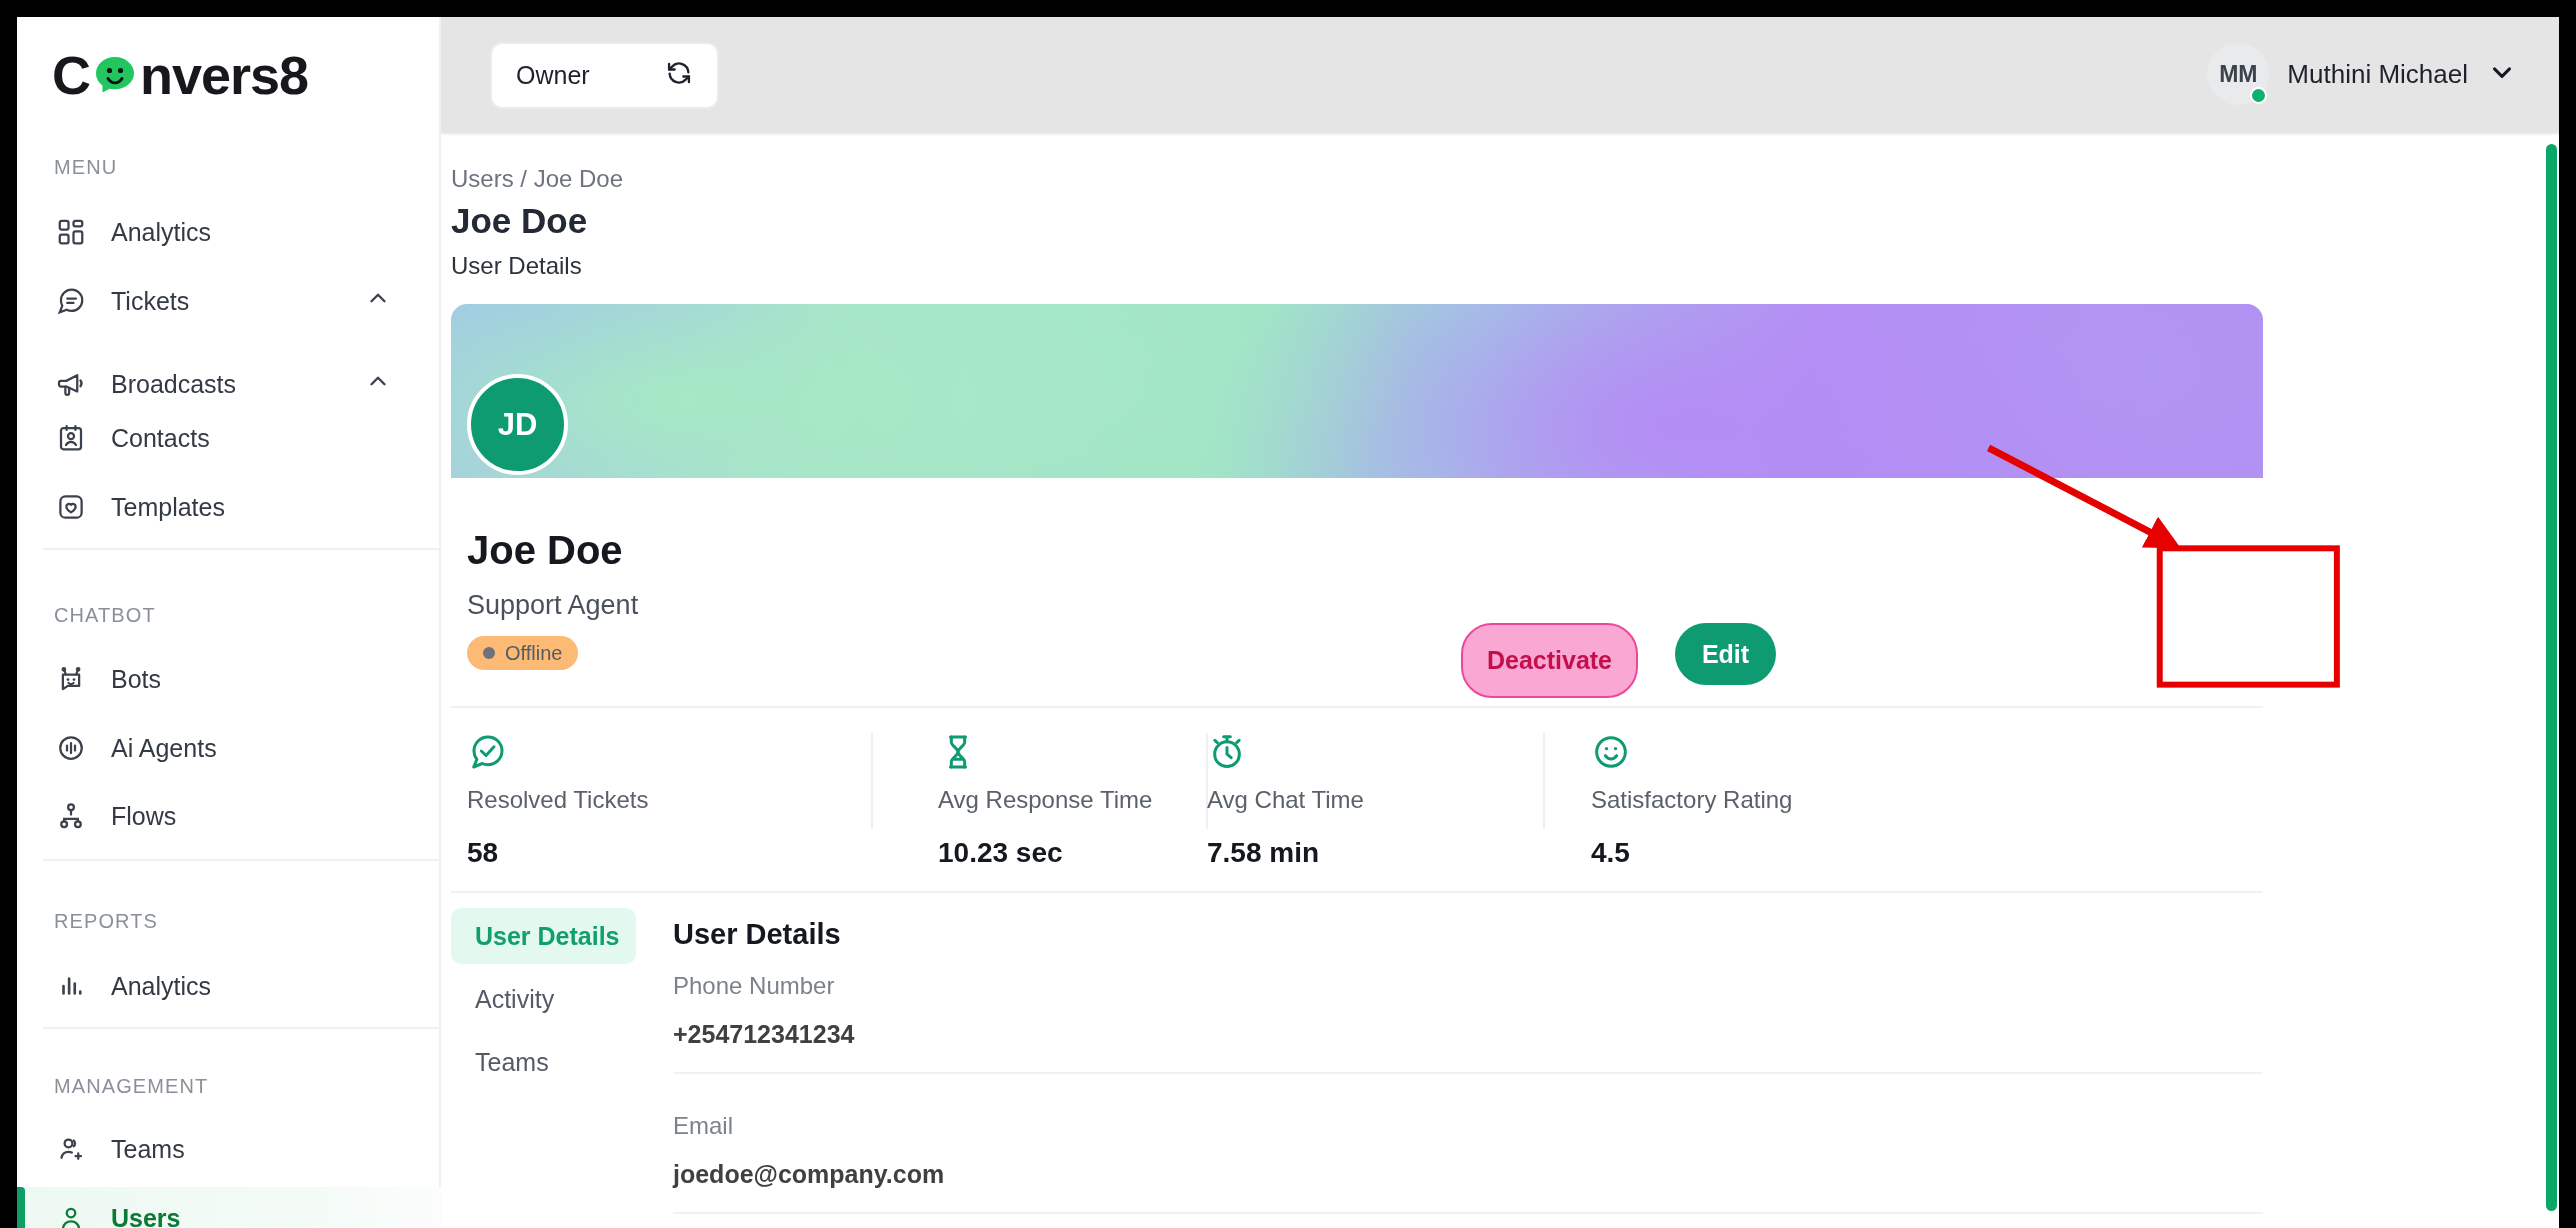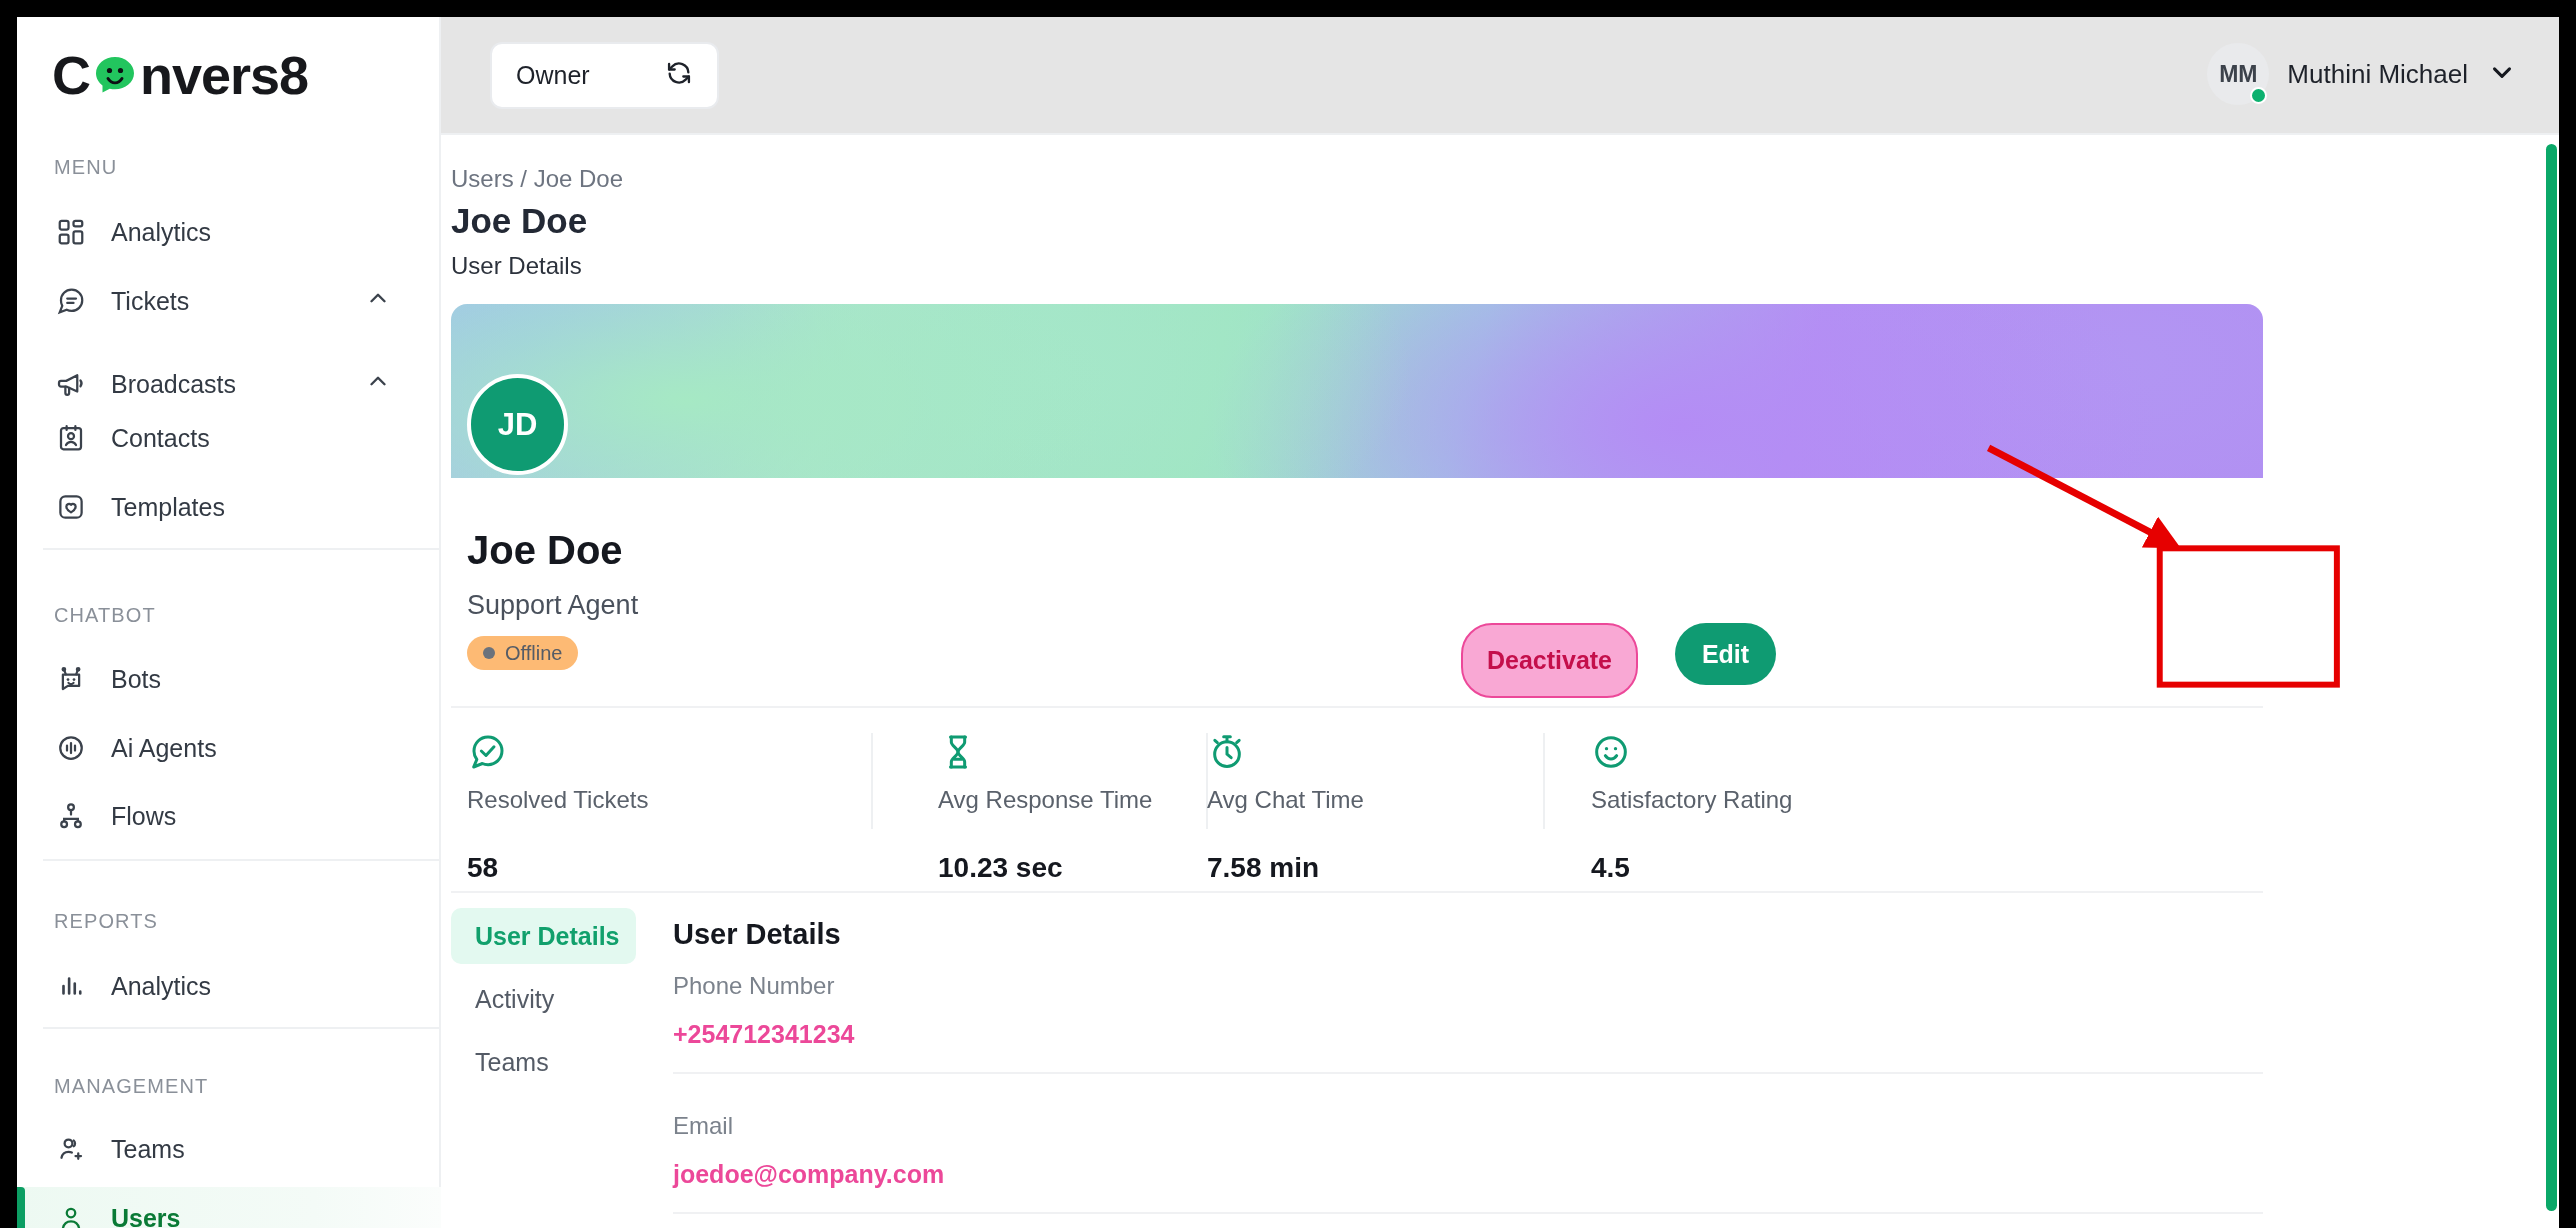--- a/index.html
+++ b/index.html
@@ -199,21 +199,21 @@
   }
   #card-rule {
     position: absolute; left: 10px; top: 571px;
     width: 1812px; height: 2px; background: #f0f1f3;
   }
 
   
   .stat { position: absolute; top: 597px; }
   .stat .sicon { margin-bottom: 14px; height: 40px; }
   .stat .slabel { font-size: 24px; color: #5a616b; }
-  .stat .svalue { font-size: 28px; font-weight: 700; color: #15181f; margin-top: 38px; }
+  .stat .svalue { font-size: 28px; font-weight: 700; color: #15181f; margin-top: 23px; }
   .stat-div {
     position: absolute; top: 598px;
     width: 2px; height: 96px; background: #eef0f2;
   }
   #stats-rule {
     position: absolute; left: 10px; top: 756px;
     width: 1812px; height: 2px; background: #f0f1f3;
   }
 
   
@@ -225,21 +225,21 @@
     font-size: 25px; color: #545b66;
     cursor: pointer;
   }
   .tab.active { background: #e3f9f0; color: #11a06c; font-weight: 600; }
   #details-title {
     position: absolute; left: 232px; top: 783px;
     font-size: 29px; font-weight: 700; color: #15181f;
   }
   .dfield { position: absolute; left: 232px; width: 1590px; }
   .dfield .dlabel { font-size: 24px; color: #7b828c; }
-  .dfield .dvalue { font-size: 25px; font-weight: 600; color: #ec4899; margin-top: 20px; }
+  .dfield .dvalue { font-size: 25px; font-weight: 600; color: #404040; margin-top: 20px; }
   .dfield .drule { margin-top: 23px; height: 2px; background: #f0f1f3; }
 
   
   #scrollbar {
     position: absolute; right: 2px; top: 127px;
     width: 11px; height: 1067px;
     border-radius: 6px; background: #0aa868;
     cursor: pointer;
   }
 

